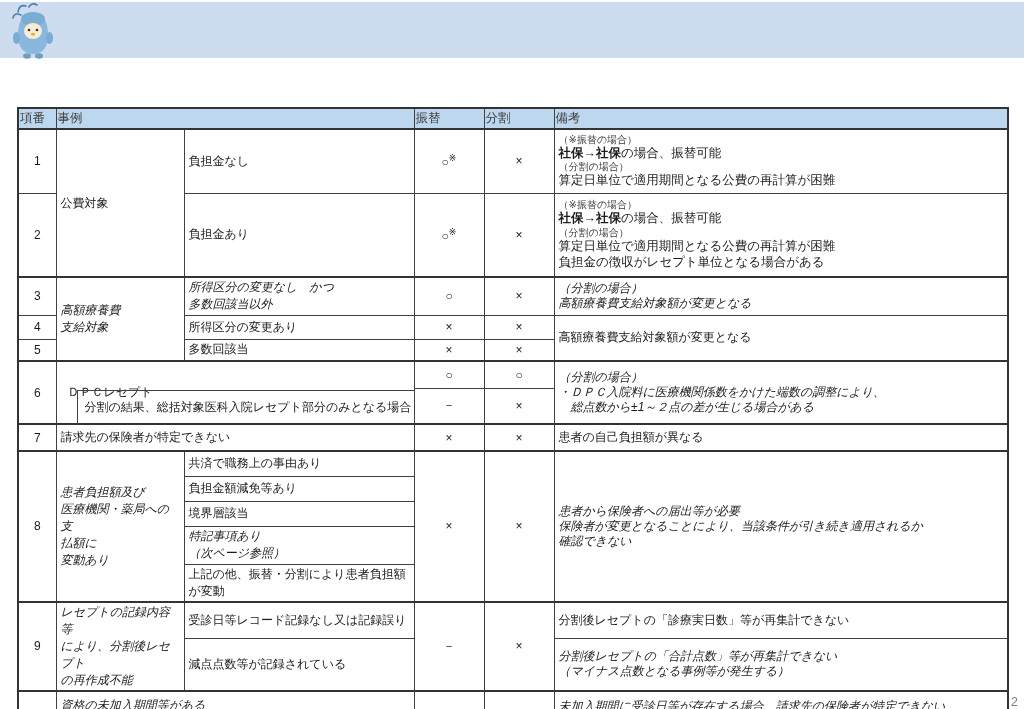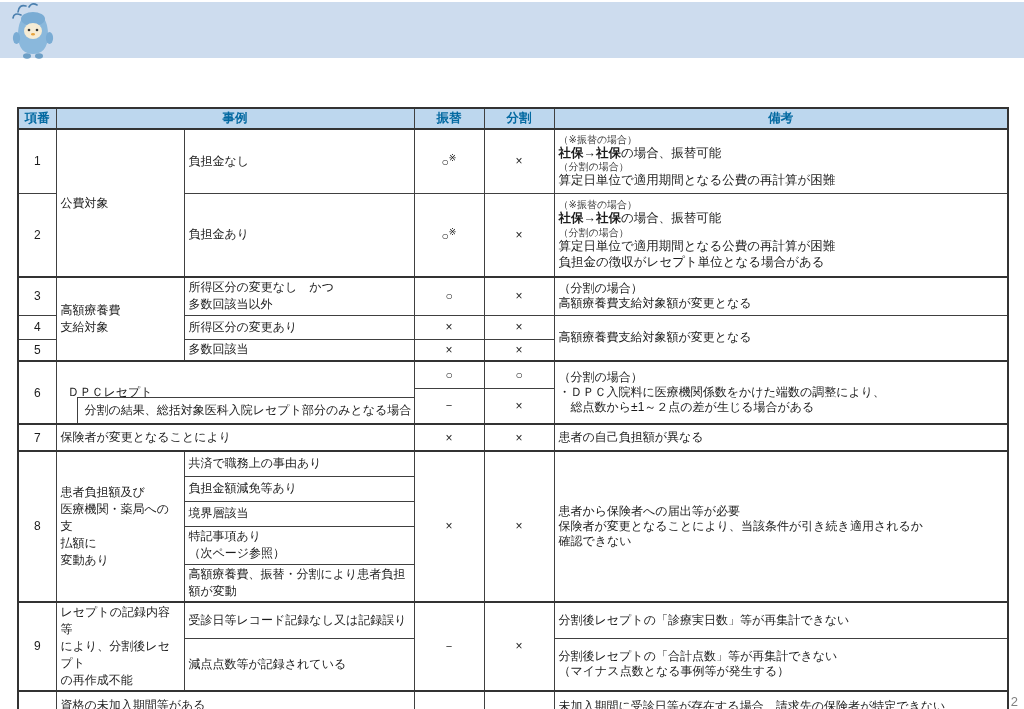--- a/index.html
+++ b/index.html
@@ -20,44 +20,44 @@
   }
   table.main{
     position:absolute;top:107px;left:17px;width:990px;
     border-collapse:collapse;table-layout:fixed;border:2px solid #333;
   }
   table.main td{
     border:1px solid #404040;font-size:12px;color:#1c1c1c;
     padding:1px 4px;vertical-align:middle;overflow:hidden;
   }
   tr.hd td{
-    background:#bdd7ee;color:#0369a1;font-weight:bold;text-align:center;
+    background:#bdd7ee;color:#404040;font-weight:normal;
     font-size:12.5px;border-bottom:2px solid #333;padding:1px;
   }
   tr.group td{border-top:2px solid #333;}
   .cno{text-align:center;}
   .cat{padding-left:8px;margin-left:46px;}
   .case{padding-left:7px;}
   .mark{text-align:center;font-size:14px;color:#333;}
   .mark sup{font-size:9px;vertical-align:super;}
-  .prelines{white-space:pre-line;}
+  .prelines{white-space:pre-line;font-style:italic;}
   .rk{padding-left:7px;line-height:1.25;}
   .rk-small{font-size:10px;color:#3a3a3a;line-height:1.2;}
   .rk-line{font-size:12.5px;}
   .rk-line .b{font-weight:bold;text-align:center;}
   
   tr.h20{height:20px;} tr.h64{height:64px;} tr.h84{height:84px;} tr.h38{height:38px;}
   tr.h24{height:24px;} tr.h22{height:22px;} tr.h27{height:27px;} tr.h36{height:36px;}
   tr.h25{height:25px;} tr.h26{height:26px;} tr.h30{height:30px;} tr.h43{height:43px;padding-left:16px;}
   tr.h47{height:47px;}
   
   td.case-dpc{position:relative;padding:0;vertical-align:top;}
   .dpc-main{height:26px;display:flex;align-items:center;padding-left:7px;font-size:12px;}
   .dpc-nest{
-    position:absolute;left:20px;right:0;bottom:0;height:26px;
+    position:absolute;left:20px;right:0;bottom:0;height:33px;
     border-top:1.5px solid #404040;border-left:1.5px solid #404040;
     display:flex;align-items:center;padding-left:7px;font-size:12px;box-sizing:border-box;font-family:Liberation Mono, monospace;
   }
   .page-num{position:absolute;right:6px;bottom:0px;font-size:13px;color:#808080;}
 </style>
 </head>
 <body>
 
 <div class="slide">
   <div class="header-band"></div>
@@ -163,21 +163,21 @@
 ・ＤＰＣ入院料に医療機関係数をかけた端数の調整により、
 　総点数から±1～２点の差が生じる場合がある</td>
     </tr>
     <tr class="h36">
       <td class="mark">－</td>
       <td class="mark">×</td>
     </tr>
 
     <tr class="group h27">
       <td class="cno">7</td>
-      <td class="case" colspan="2">保険者が変更となることにより</td>
+      <td class="case" colspan="2">請求先の保険者が特定できない</td>
       <td class="mark">×</td>
       <td class="mark">×</td>
       <td class="rk">患者の自己負担額が異なる</td>
     </tr>
 
     <tr class="group h25">
       <td class="cno" rowspan="5">8</td>
       <td class="cat prelines" rowspan="5">患者負担額及び
 医療機関・薬局への支
 払額に
@@ -193,21 +193,21 @@
       <td class="case">負担金額減免等あり</td>
     </tr>
     <tr class="h25">
       <td class="case">境界層該当</td>
     </tr>
     <tr class="h38">
       <td class="case prelines">特記事項あり
 （次ページ参照）</td>
     </tr>
     <tr class="h26">
-      <td class="case">高額療養費、振替・分割により患者負担額が変動</td>
+      <td class="case">上記の他、振替・分割により患者負担額が変動</td>
     </tr>
 
     <tr class="group h30">
       <td class="cno" rowspan="2">9</td>
       <td class="cat prelines" rowspan="2">レセプトの記録内容等
 により、分割後レセプト
 の再作成不能</td>
       <td class="case">受診日等レコード記録なし又は記録誤り</td>
       <td class="mark" rowspan="2">－</td>
       <td class="mark" rowspan="2">×</td>

